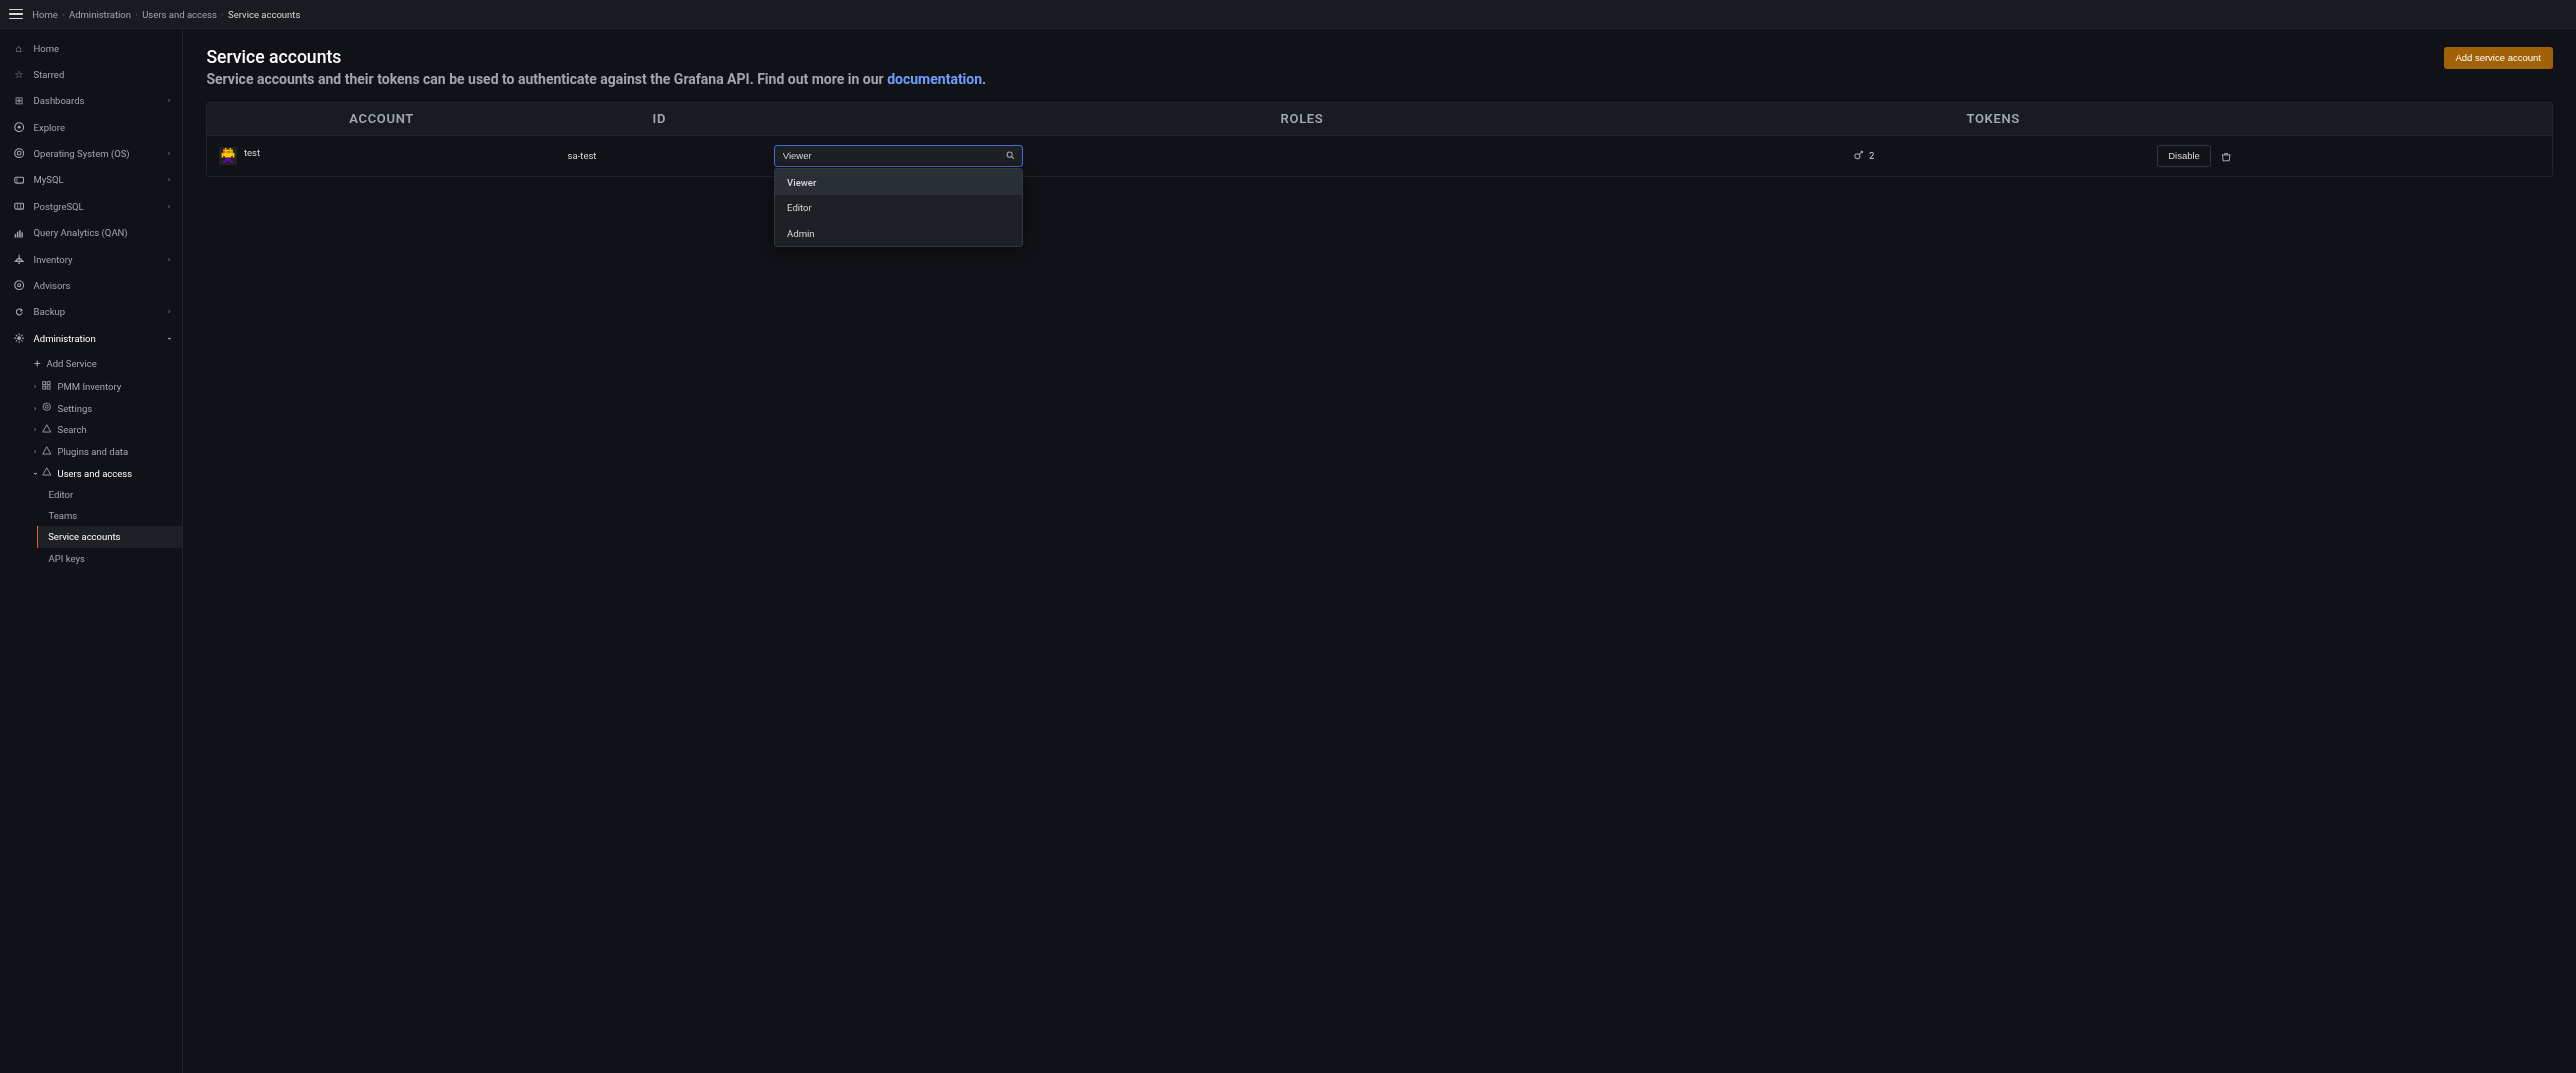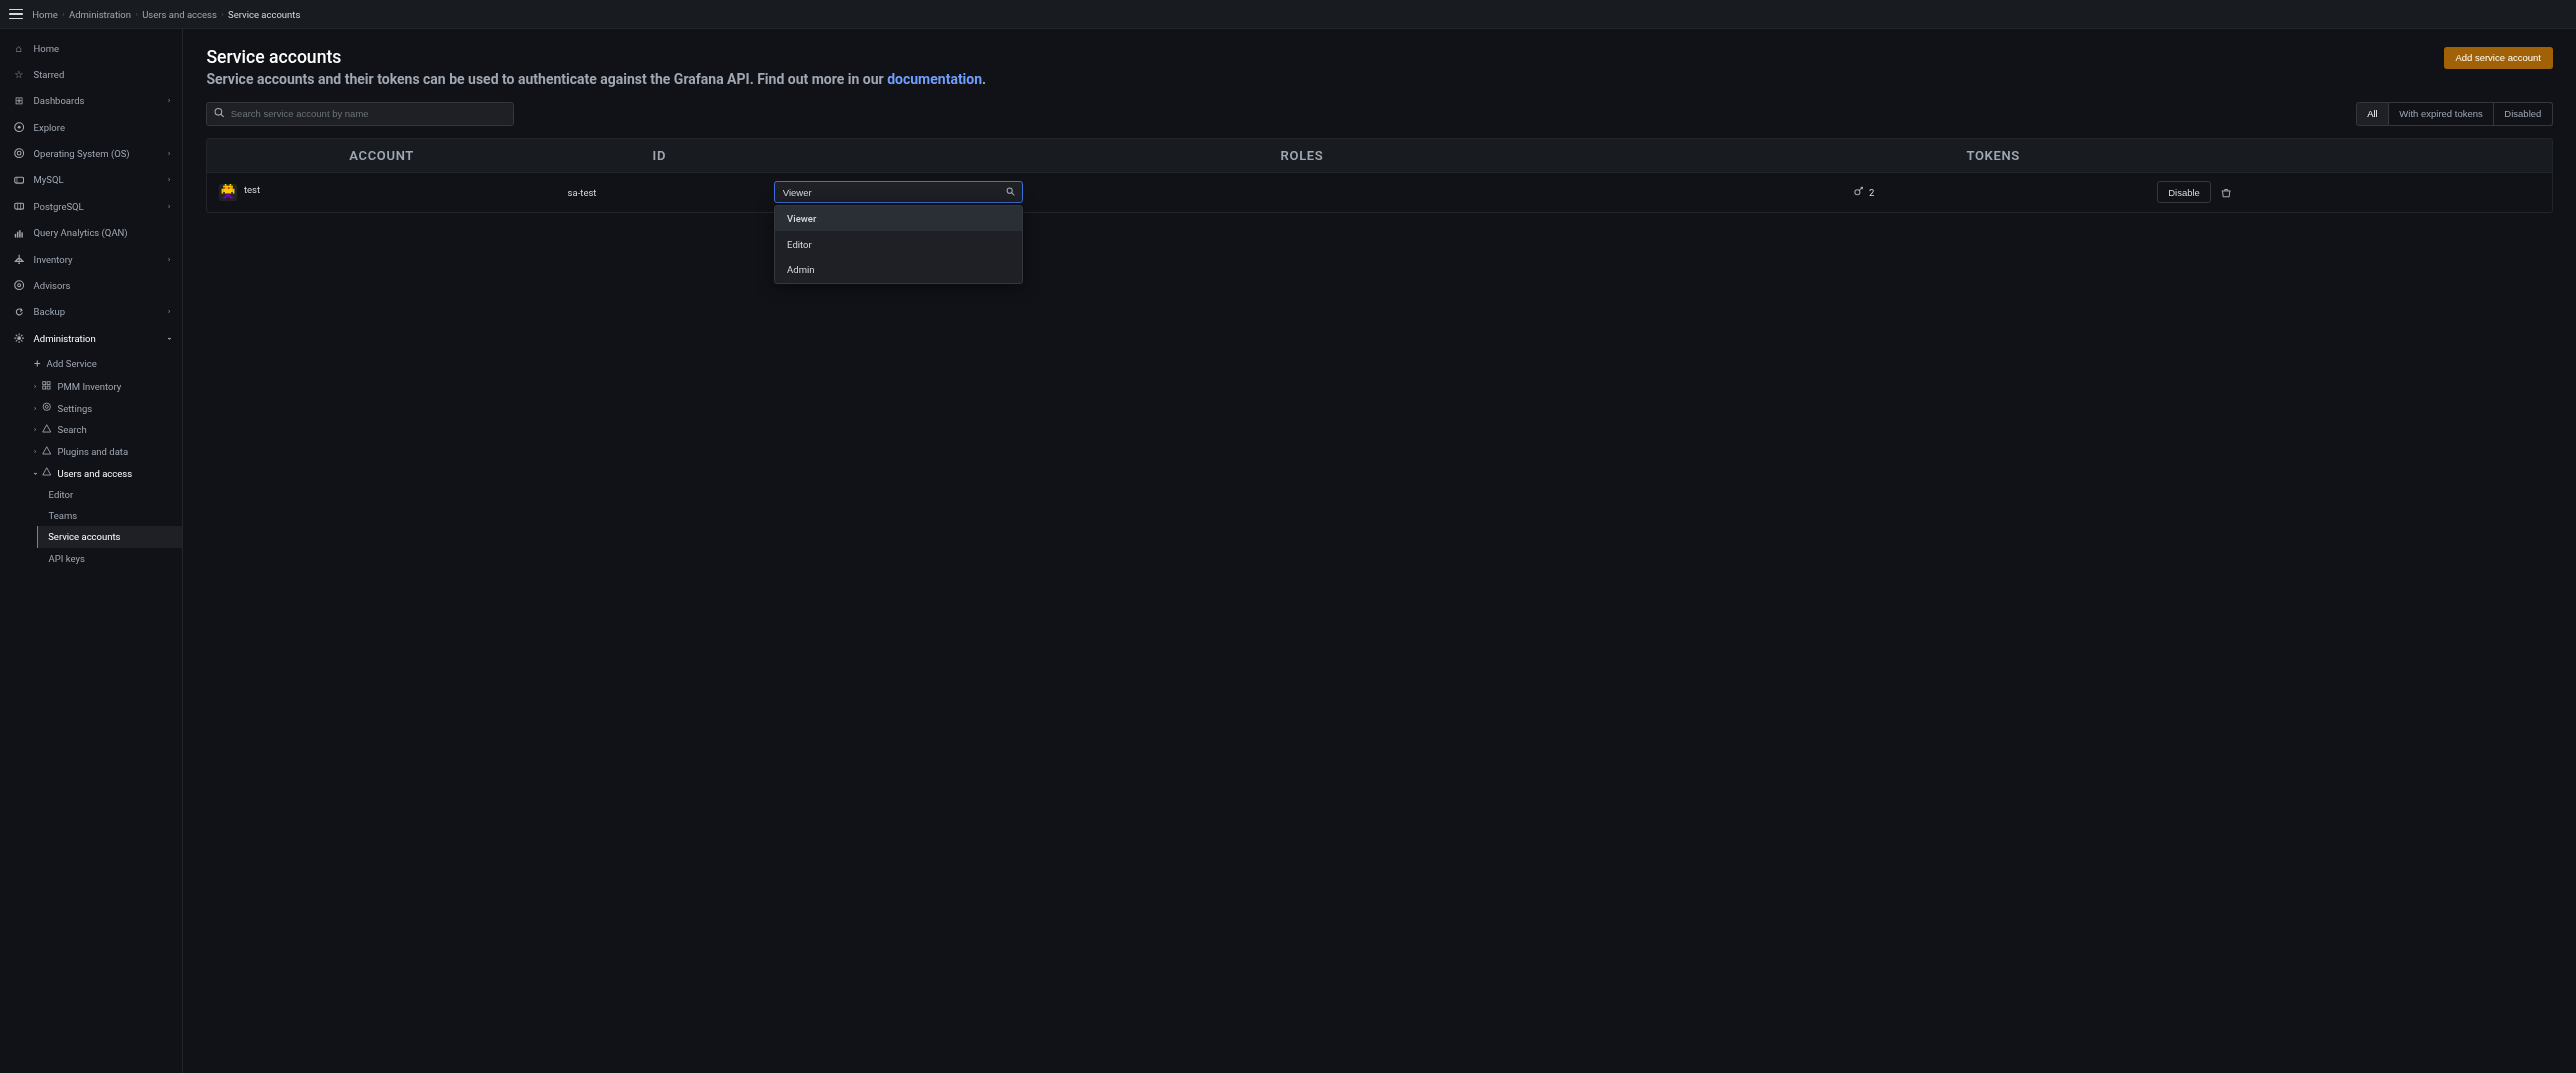--- a/index.html
+++ b/index.html
@@ -568,36 +568,20 @@
       <div>
         <h1 class="page-title">Service accounts</h1>
         <p class="page-subtitle">
           <span>Service accounts and their tokens can be used to authenticate against the Grafana API. Find out more in our</span>
           <a href="#">documentation</a><span>.</span>
         </p>
       </div>
       <button class="btn-primary">Add service account</button>
     </div>
 
-    <div class="filter-bar">
-      <div class="search-wrap">
-        <span class="search-icon">
-          <svg width="10.3" height="10.3" viewBox="0 0 14 14" fill="none">
-            <circle cx="6" cy="6" r="4.5" stroke="#9fa7b3" stroke-width="1.5"></circle>
-            <line x1="9.5" y1="9.5" x2="13" y2="13" stroke="#9fa7b3" stroke-width="1.5" stroke-linecap="round"></line>
-          </svg>
-        </span>
-        <input type="text" class="search-input" placeholder="Search service account by name" style="">
-      </div>
-      <div class="filter-tabs">
-        <button class="filter-tab active">All</button>
-        <button class="filter-tab">With expired tokens</button>
-        <button class="filter-tab">Disabled</button>
-      </div>
-    </div>
 
     <div class="table-wrap">
       <table>
         <thead>
           <tr>
             <th>Account</th>
             <th>ID</th>
             <th>Roles</th>
             <th>Tokens</th>
             <th></th>

